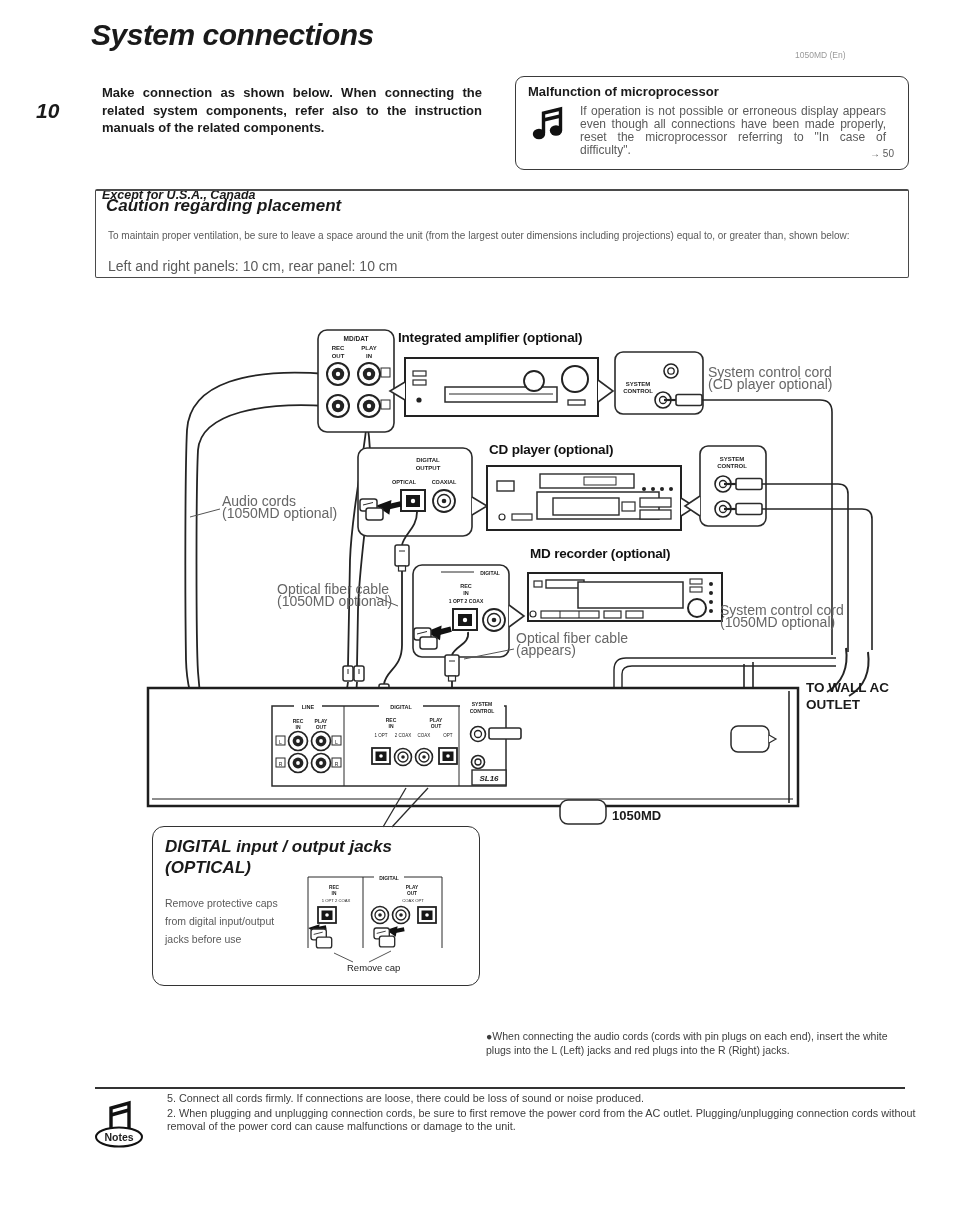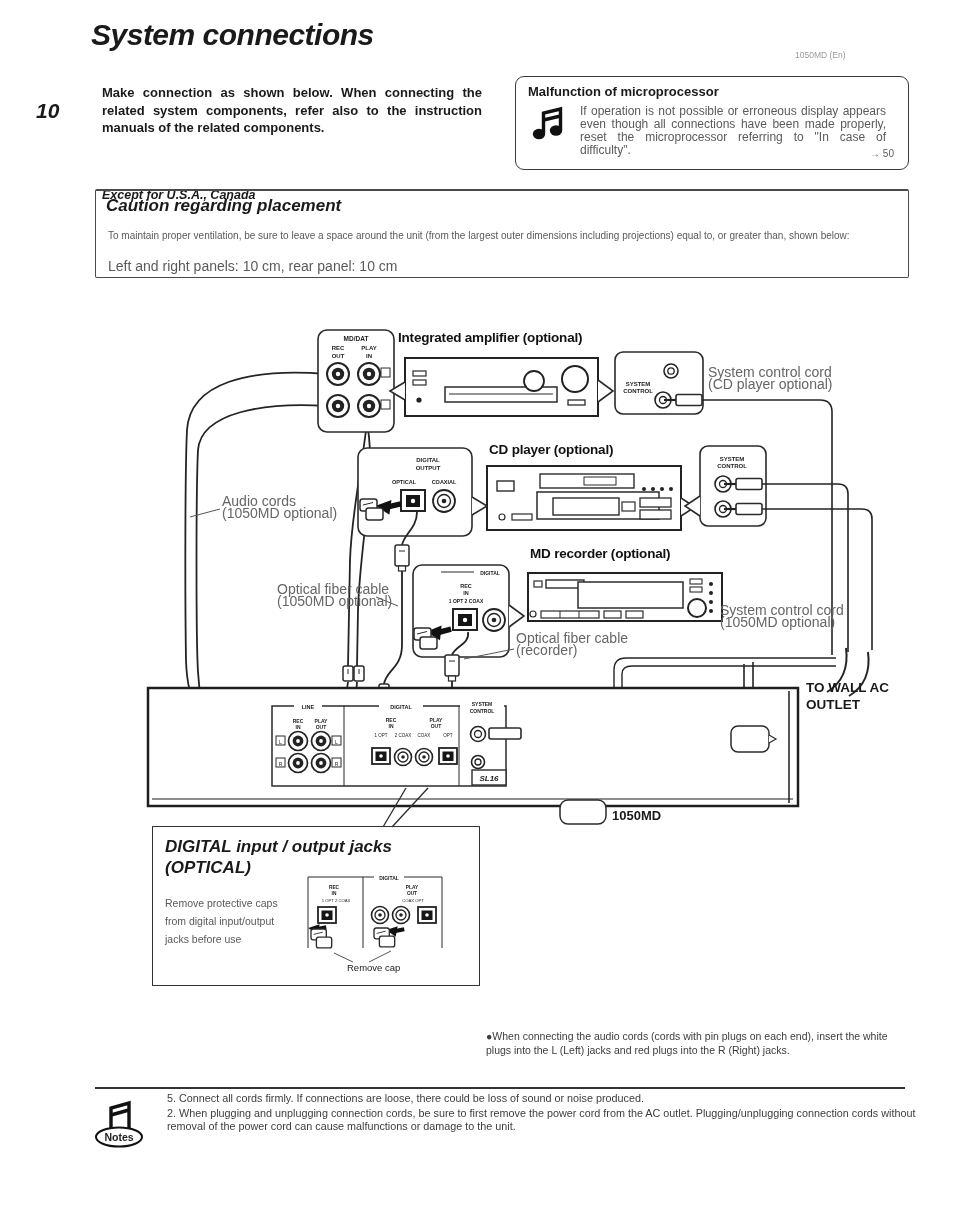--- a/index.html
+++ b/index.html
@@ -20,21 +20,21 @@
   .micon{position:absolute;left:12px;top:24px}
   .except{left:102px;top:188px;font-size:12.5px;font-weight:bold;font-style:italic}
   .cbox{left:95px;top:189px;width:812px;height:86px;border-radius:2px;border:1.4px solid #4a4a4a;border-top-width:2.5px}
   .cbox-title{margin:5px 0 0 10px;font-size:17px;font-weight:bold;font-style:italic}
   .cbox-b1{position:absolute;left:12px;top:38px;width:788px;font-size:10px;color:#5a5a5a;line-height:14px}
   .cbox-b2{position:absolute;left:12px;top:67px;font-size:14px;color:#5a5a5a}
   .blabel{font-size:13.5px;font-weight:bold;color:#111;letter-spacing:-0.2px}
   .grey{font-size:14px;color:#666;line-height:11.5px}
   .wall{left:806px;top:680px;font-size:13.5px;font-weight:bold;line-height:16.5px}
   .unit{left:612px;top:808px;font-size:13px;font-weight:bold}
-  .cobox{left:152px;top:826px;width:326px;height:158px;border-radius:0;border:1.6px solid #333}
+  .cobox{left:152px;top:826px;width:326px;height:158px;border-radius:12px;border:1.6px solid #333}
   .co-title{margin:9px 0 0 12px;font-size:17px;font-weight:bold;font-style:italic;line-height:21px}
   .co-body{position:absolute;left:12px;top:67px;width:130px;font-size:10.5px;color:#5a5a5a;line-height:18px}
   .bullet{left:486px;top:1029px;width:428px;font-size:10.5px;color:#3d3d3d;line-height:14px}
   .noteblock{left:167px;top:1092px;width:752px;font-size:10.8px;color:#3d3d3d;line-height:13.5px}
   .noteblock div{margin-bottom:1px}
   .nicon{position:absolute;left:92px;top:1094px;z-index:2}
   svg text{font-family:"Liberation Sans",sans-serif;fill:#222}
   .tb{font-weight:bold}
 </style>
 </head>
@@ -404,21 +404,21 @@
 <div class="txt grey" style="left:708px;top:367px">
   <div>System control cord</div>
   <div>(CD player optional)</div>
 </div>
 <div class="txt grey" style="left:277px;top:584px">
   <div>Optical fiber cable</div>
   <div>(1050MD optional)</div>
 </div>
 <div class="txt grey" style="left:516px;top:633px">
   <div>Optical fiber cable</div>
-  <div>(recorder)</div>
+  <div>(appears)</div>
 </div>
 <div class="txt grey" style="left:720px;top:605px">
   <div>System control cord</div>
   <div>(1050MD optional)</div>
 </div>
 
 <div class="txt wall">
   <div>TO WALL AC</div>
   <div>OUTLET</div>
 </div>

